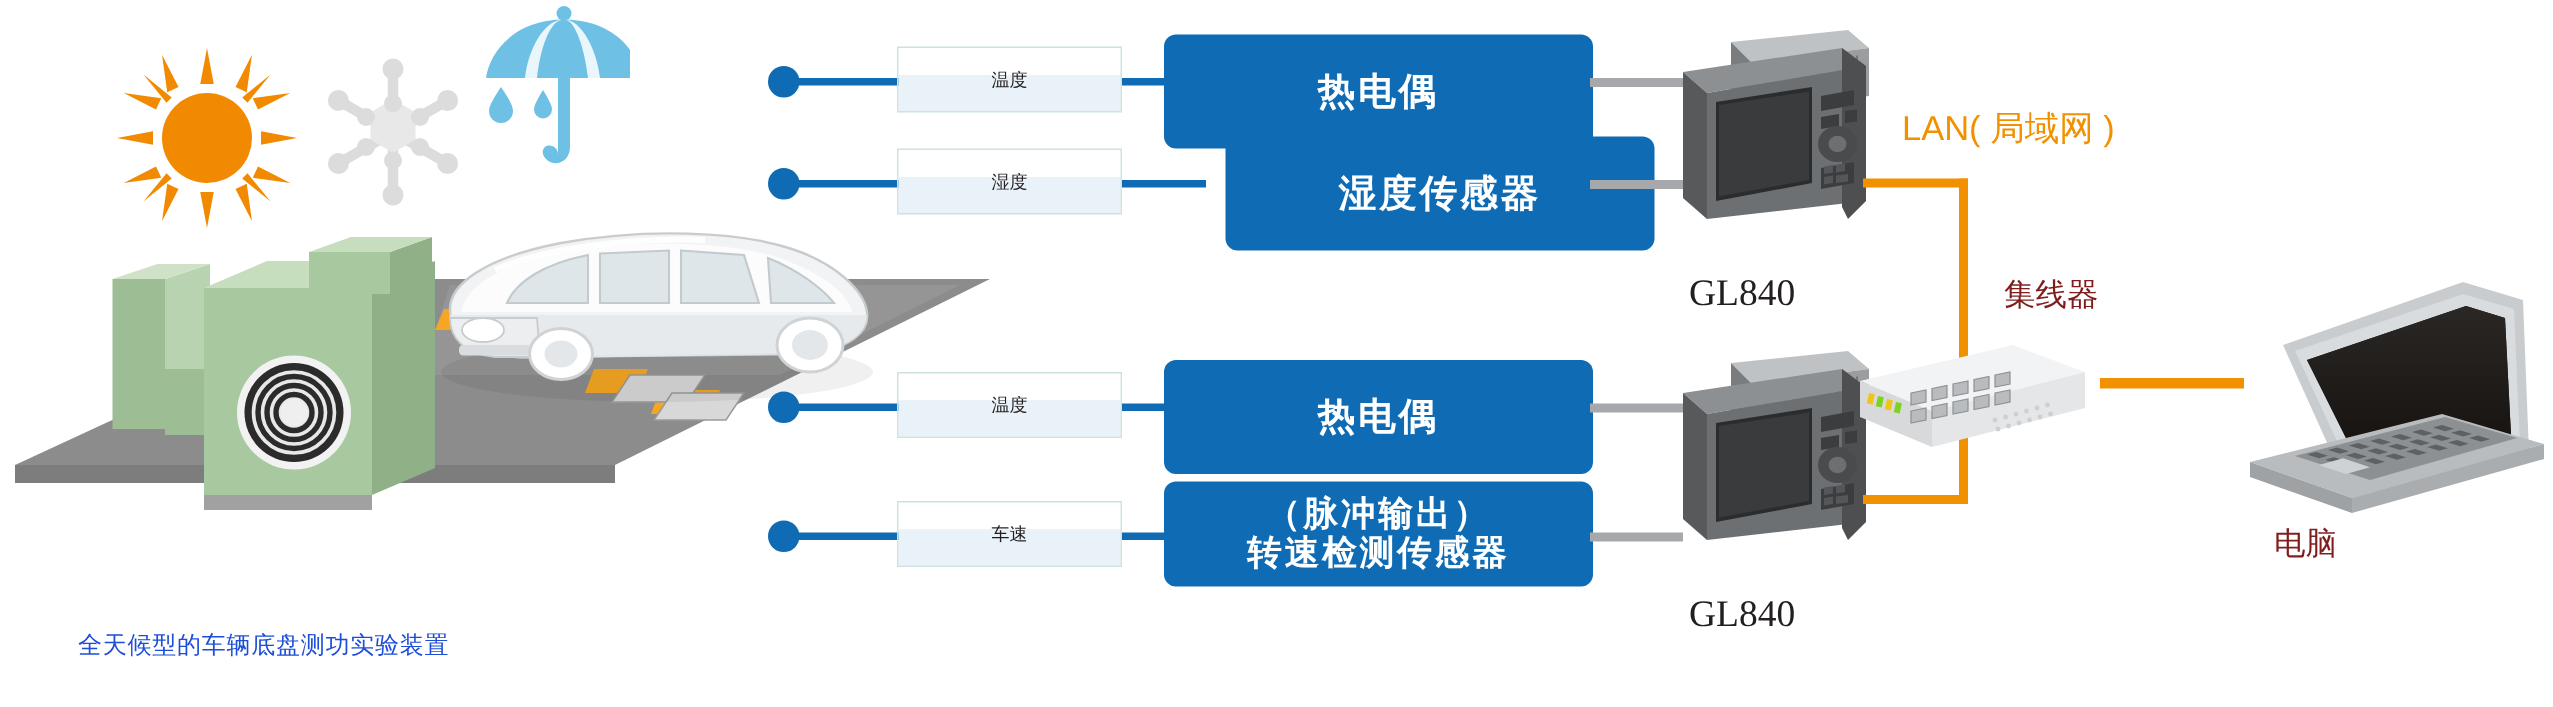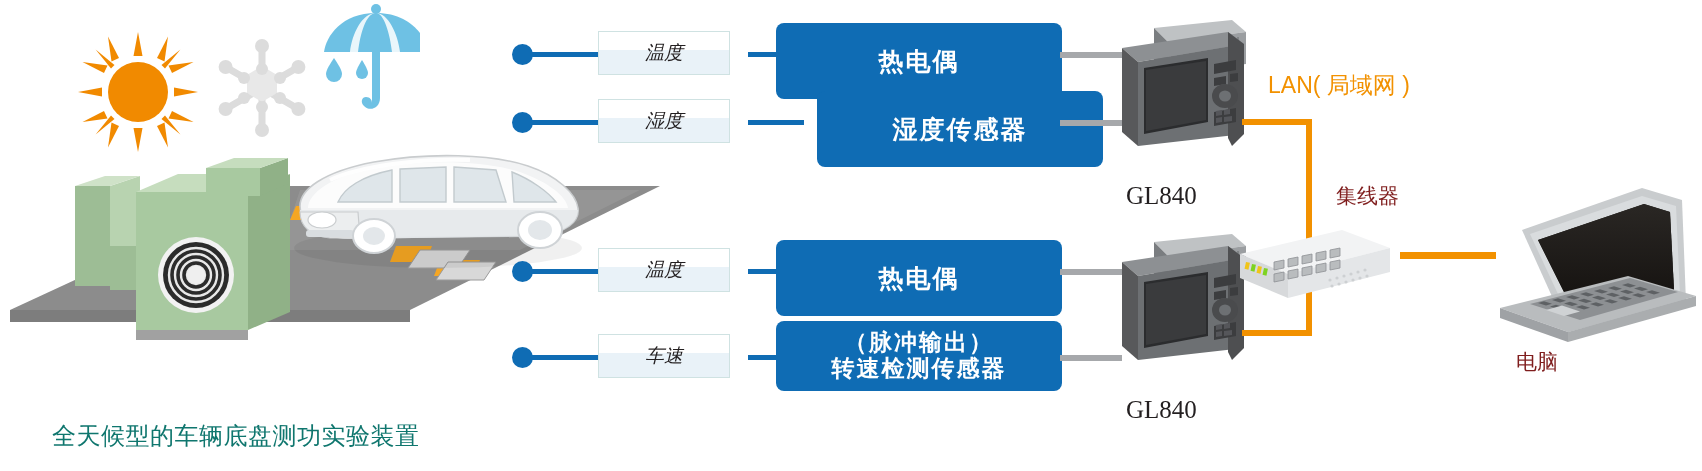--- a/index.html
+++ b/index.html
@@ -11,46 +11,46 @@
   #stage{position:absolute;left:0;top:0;width:1702px;height:471px;}
   .abs{position:absolute;}
 
   
   .sun-wrap{left:78px;top:32px;width:120px;height:120px;}
   .snow-wrap{left:210px;top:36px;width:104px;height:104px;}
   .umb-wrap{left:318px;top:2px;width:102px;height:116px;}
 
   
   .caption{
-    left:52px;top:420px;font-size:24px;color:#0f766e;
+    left:52px;top:420px;font-size:16px;color:#1d4ed8;
     letter-spacing:.5px;white-space:nowrap;
   }
 
   
   .chain{position:absolute;height:46px;}
   .dot{
     position:absolute;left:0;top:13px;width:21px;height:21px;border-radius:50%;
     background:#0f6cb4;
   }
   .dot.ringed{
     left:-5px;top:8px;width:31px;height:31px;background:#ffffff;
     display:flex;align-items:center;justify-content:center;
   }
   .dot.ringed::after{
     content:"";width:21px;height:21px;border-radius:50%;background:#0f6cb4;
   }
   .seg{
     position:absolute;top:21px;height:5px;background:#0f6cb4;
   }
   .labelbox{
-    position:absolute;top:0;height:44px;width:132px;
+    position:absolute;top:0;height:44px;width:150px;
     background:linear-gradient(#ffffff 0%,#ffffff 42%,#e9f2f8 43%,#e9f2f8 100%);
     border:1px solid #cfe2e2;
     display:flex;align-items:center;justify-content:center;
-    font-size:19px;color:#231f20;box-sizing:border-box;font-style:italic;
+    font-size:12px;color:#231f20;box-sizing:border-box;
   }
   .bluebox{
     position:absolute;top:-8px;height:76px;
     background:#0f6cb4;border-radius:8px;
     display:flex;align-items:center;justify-content:center;
     color:#ffffff;font-weight:bold;font-size:25px;letter-spacing:2px;
     text-align:center;line-height:1.05;box-sizing:border-box;
   }
   .bluebox.two-line{font-size:23px;line-height:1.12;}
 

